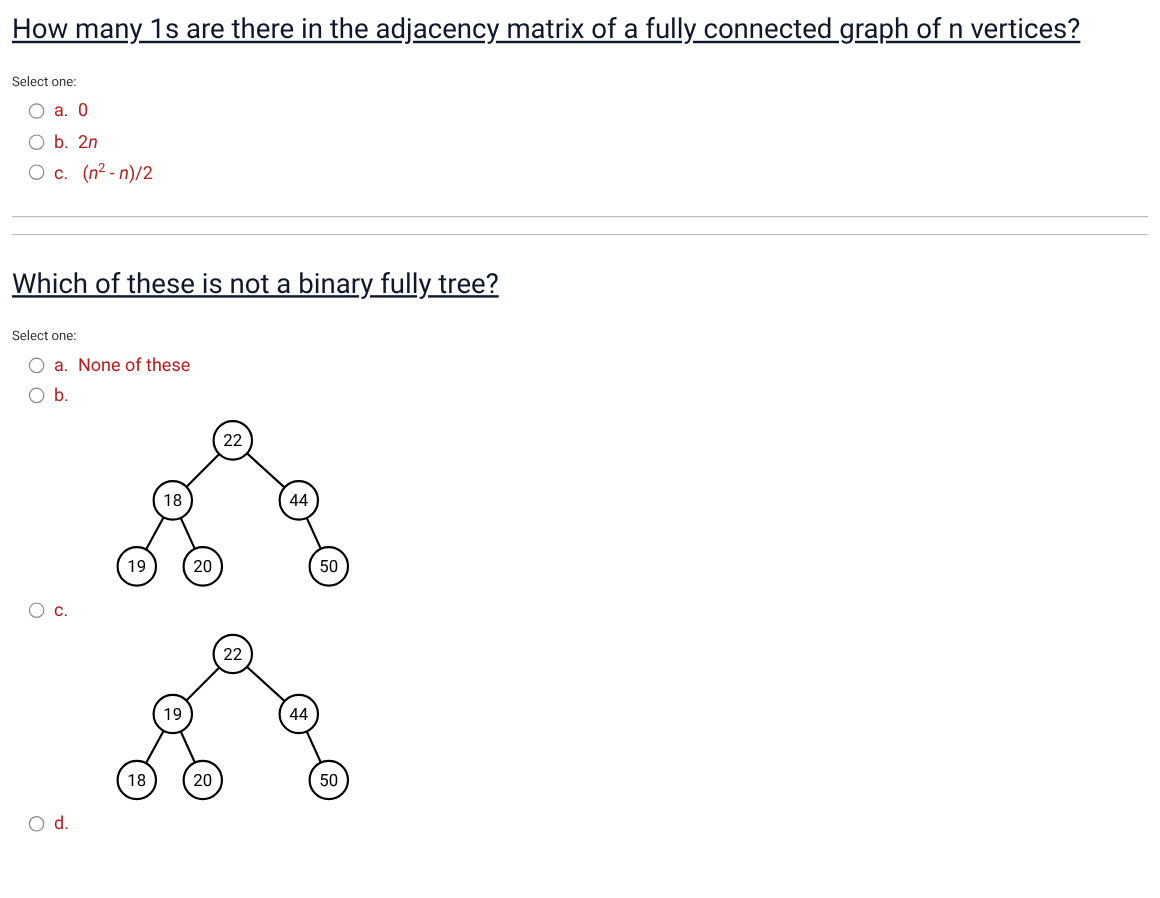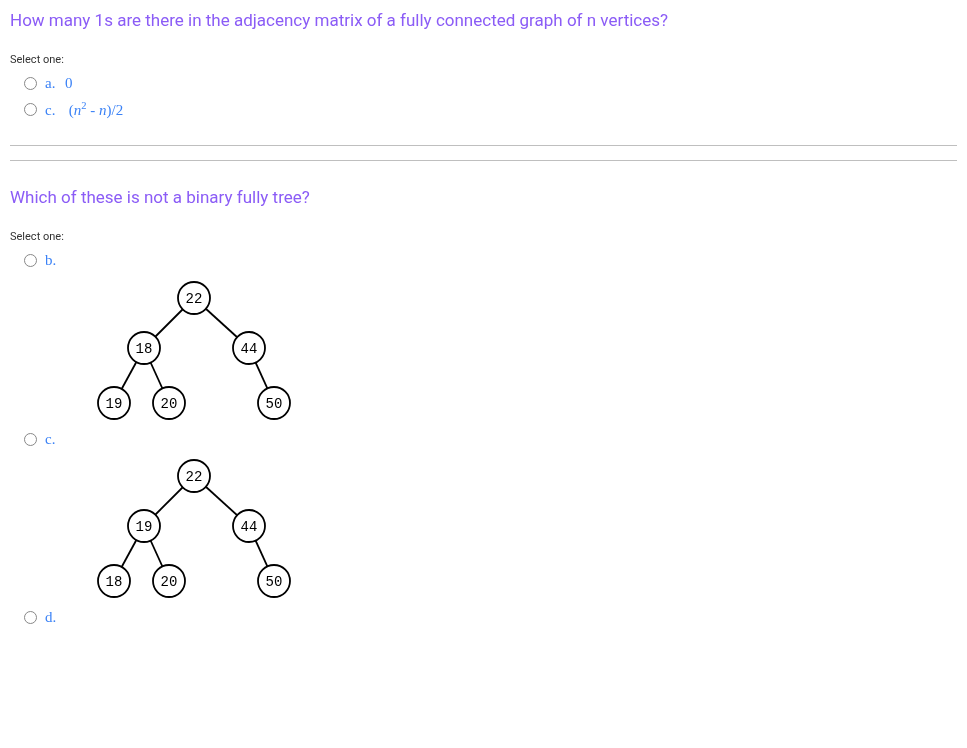--- a/index.html
+++ b/index.html
@@ -10,23 +10,24 @@
     body {
       font-family: -apple-system, BlinkMacSystemFont, "Segoe UI", Roboto, Arial, sans-serif;
       color: #2a2a2a;
       background: #fff;
       width: 967px;
       padding: 8px 10px;
       font-size: 16px;
       line-height: 1.5;
     }
     .question-text {
-      font-size: 17px;
-      color: #8b5cf6;
+      font-size: 23px;
+      color: #0f172a;
       margin-bottom: 18px;
+      text-decoration: underline;
     }
     .select-one {
       font-size: 11px;
       color: #333;
       margin-bottom: 4px;
     }
     .options {
       padding-left: 14px;
     }
     .option-row {
@@ -41,36 +42,34 @@
       border: 1.5px solid #888;
       border-radius: 50%;
       margin-top: 5px;
       margin-right: 8px;
       flex-shrink: 0;
       cursor: pointer;
       background: #fff;
     }
     .option-label {
       font-size: 15px;
-      color: #3b82f6;
-      font-family: Liberation Serif, serif;
+      color: #b91c1c;
     }
     .option-letter {
       display: inline-block;
       width: 20px;
     }
     hr.separator {
       border: none;
       border-top: 1px solid #bfbfbf;
       margin: 24px 0;
     }
     .option-tree {
       margin-left: 50px;
       margin-top: 6px;
-      font-family: Liberation Mono, monospace;
     }
     .italic {
       font-style: italic;
     }
     sup {
       font-size: 0.7em;
       vertical-align: super;
     }
     svg {
       display: block;
@@ -82,32 +81,40 @@
 <div>
   <div class="question-text">How many 1s are there in the adjacency matrix of a fully connected graph of n vertices?</div>
   <div class="select-one">Select one:</div>
   <div class="options">
     <div class="option-row">
       <input type="radio" class="option-radio" name="q1" style="">
       <span class="option-label"><span class="option-letter">a.</span><span>0</span></span>
     </div>
     <div class="option-row">
       <input type="radio" class="option-radio" name="q1" style="">
+      <span class="option-label"><span class="option-letter">b.</span><span>2<span class="italic">n</span></span></span>
+    </div>
+    <div class="option-row">
+      <input type="radio" class="option-radio" name="q1" style="">
       <span class="option-label"><span class="option-letter">c.</span>&nbsp;<span>(<span class="italic">n</span><sup>2</sup> - <span class="italic">n</span>)/2</span></span>
     </div>
   </div>
 </div>
 
 <hr class="separator">
 <hr class="separator" style="margin-top:-10px;">
 
 <div>
   <div class="question-text">Which of these is not a binary fully tree?</div>
   <div class="select-one">Select one:</div>
   <div class="options">
+    <div class="option-row">
+      <input type="radio" class="option-radio" name="q2" style="">
+      <span class="option-label"><span class="option-letter">a.</span><span>None of these</span></span>
+    </div>
     <div class="option-row">
       <input type="radio" class="option-radio" name="q2" style="">
       <span class="option-label"><span class="option-letter">b.</span></span>
     </div>
     <div class="option-tree">
       <svg width="230" height="150">
 
         <line x1="120" y1="20" x2="70" y2="70" stroke="#000" stroke-width="1.8"></line>
         <line x1="120" y1="20" x2="175" y2="70" stroke="#000" stroke-width="1.8"></line>
         <line x1="70" y1="70" x2="40" y2="125" stroke="#000" stroke-width="1.8"></line>

